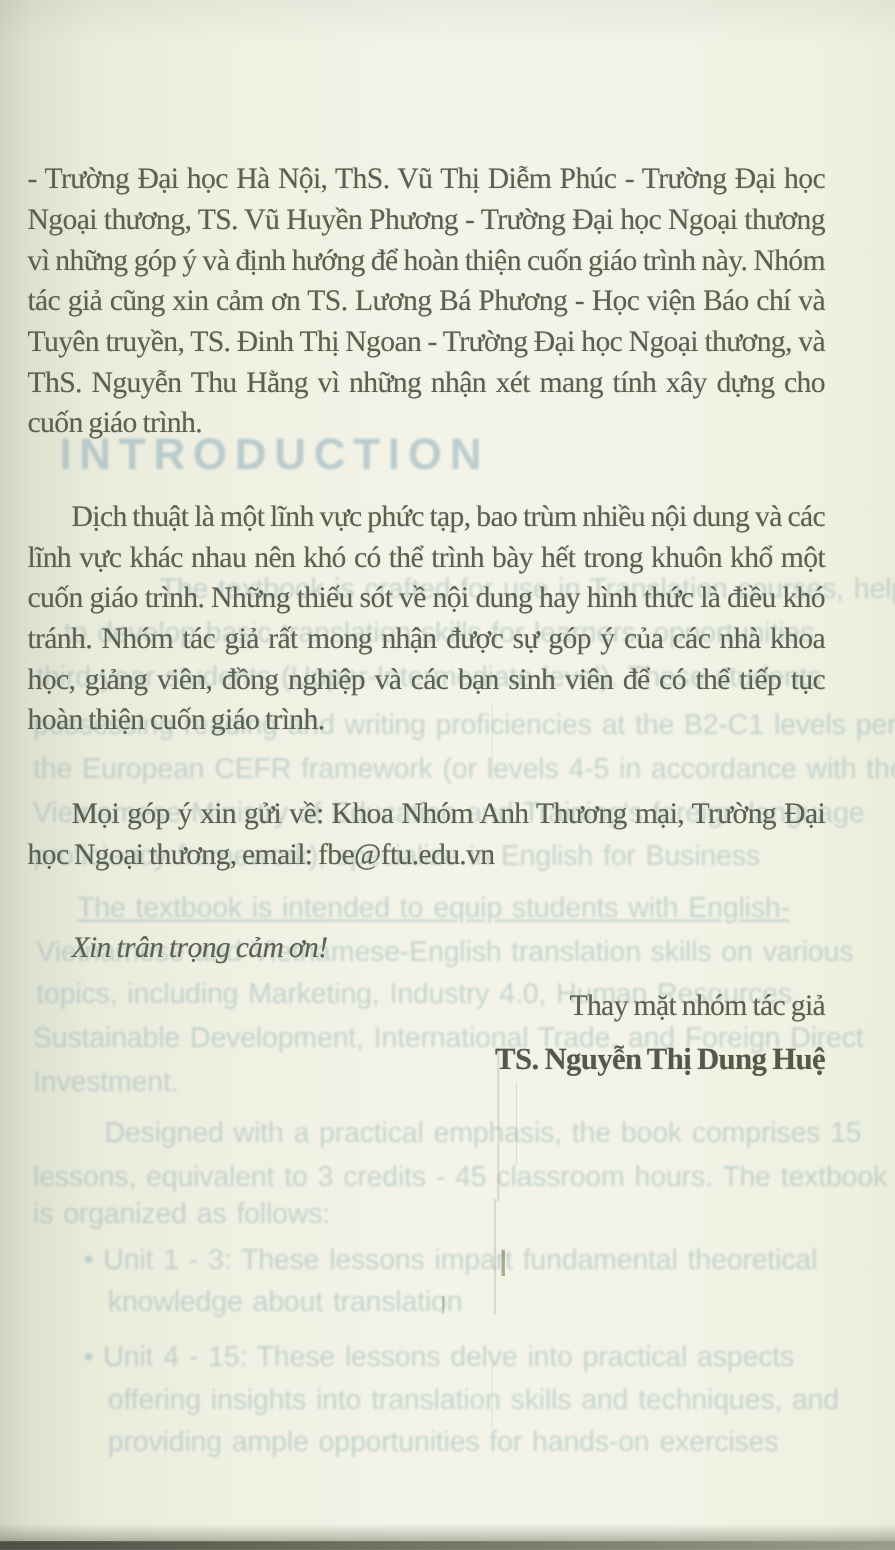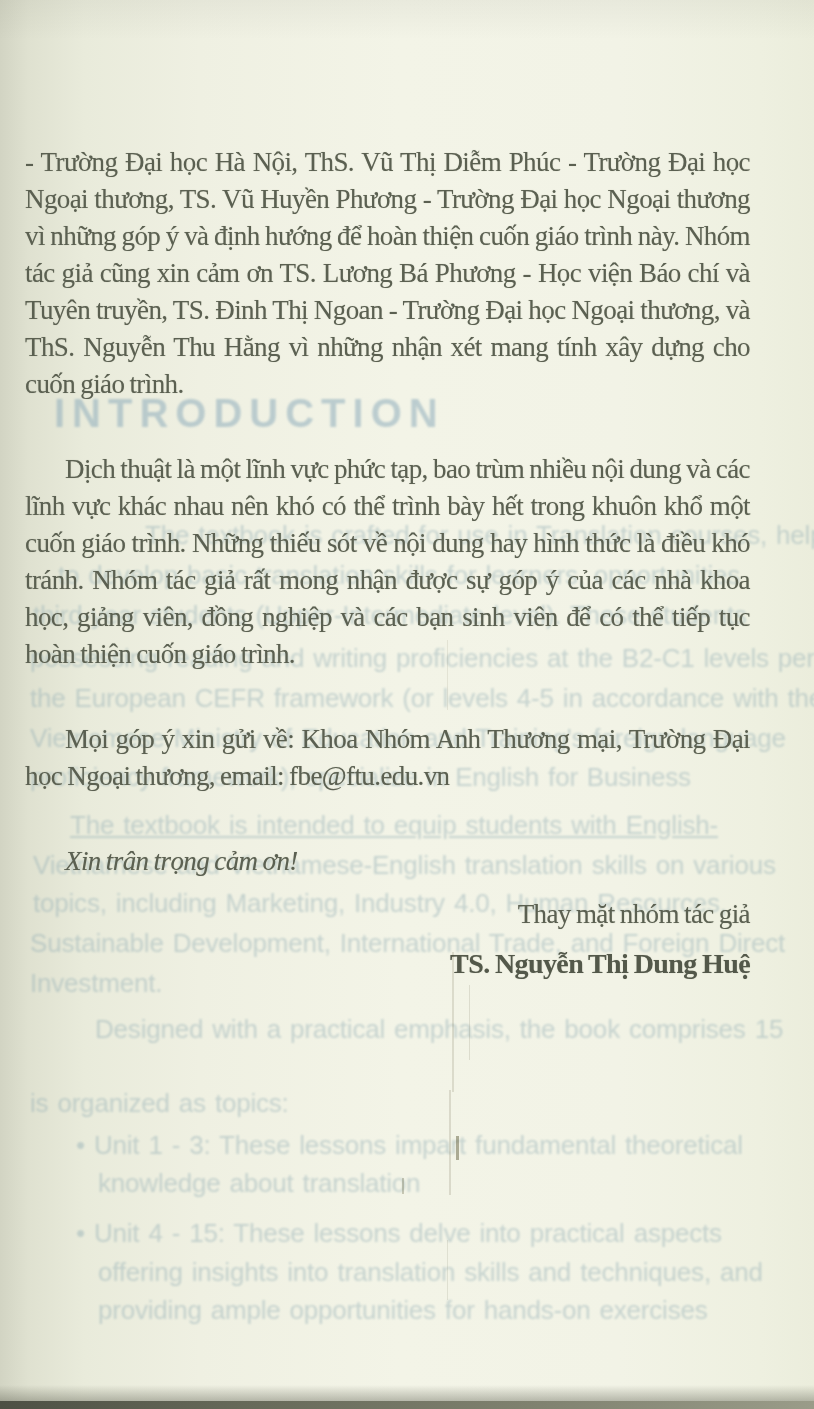--- a/index.html
+++ b/index.html
@@ -87,21 +87,22 @@
       <div class="bleed-line" style="top: 643px; left: 30px;">possessing reading and writing proficiencies at the B2-C1 levels per</div>
       <div class="bleed-line" style="top: 683px; left: 30px;">the European CEFR framework (or levels 4-5 in accordance with the</div>
       <div class="bleed-line" style="top: 723px; left: 30px;">Vietnamese Ministry of Education and Training's foreign language</div>
       <div class="bleed-line" style="top: 762px; left: 30px;">proficiency framework), specialize in English for Business</div>
       <div class="bleed-line" style="top: 810px; left: 70px; text-decoration: underline;">The textbook is intended to equip students with English-</div>
       <div class="bleed-line" style="top: 850px; left: 33px;">Vietnamese and Vietnamese-English translation skills on various</div>
       <div class="bleed-line" style="top: 888px; left: 33px;">topics, including Marketing, Industry 4.0, Human Resources,</div>
       <div class="bleed-line" style="top: 928px; left: 30px;">Sustainable Development, International Trade, and Foreign Direct</div>
       <div class="bleed-line" style="top: 968px; left: 30px;">Investment.</div>
       <div class="bleed-line" style="top: 1014px; left: 95px;">Designed with a practical emphasis, the book comprises 15</div>
-      <div class="bleed-line" style="top: 1088px; left: 30px;">is organized as topics:</div>
+      <div class="bleed-line" style="top: 1054px; left: 30px;">lessons, equivalent to 3 credits - 45 classroom hours. The textbook</div>
+      <div class="bleed-line" style="top: 1088px; left: 30px;">is organized as follows:</div>
       <div class="bleed-line" style="top: 1130px; left: 76px;">• Unit 1 - 3: These lessons impart fundamental theoretical</div>
       <div class="bleed-line" style="top: 1168px; left: 98px;">knowledge about translation</div>
       <div class="bleed-line" style="top: 1218px; left: 76px;">• Unit 4 - 15: These lessons delve into practical aspects</div>
       <div class="bleed-line" style="top: 1257px; left: 98px;">offering insights into translation skills and techniques, and</div>
       <div class="bleed-line" style="top: 1295px; left: 98px;">providing ample opportunities for hands-on exercises</div>
     </div>
 
 
   <div class="body-text" id="body-text">
 

